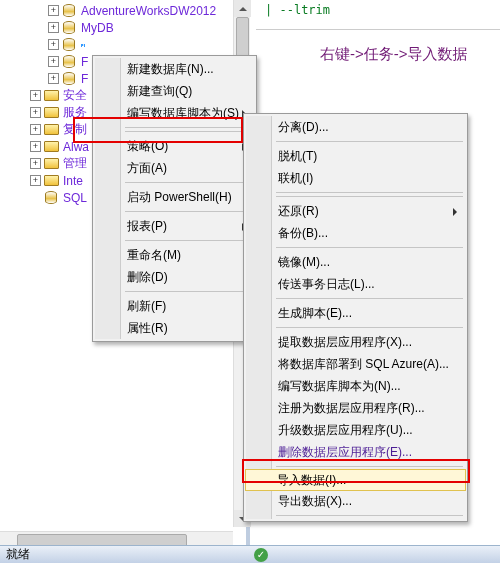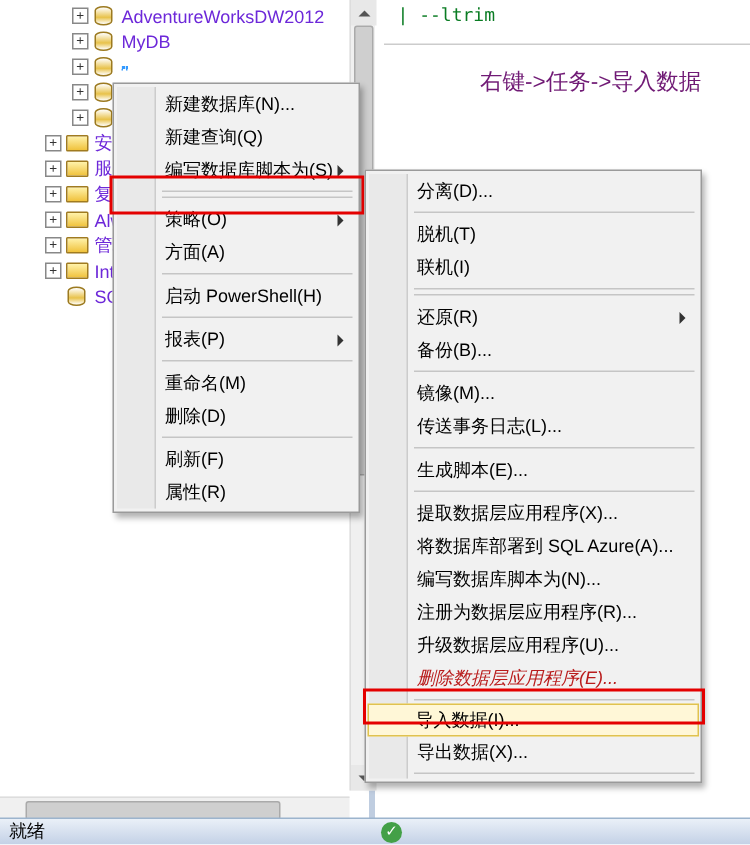--- a/index.html
+++ b/index.html
@@ -111,21 +111,21 @@
     right: 8px; top: 8px;
     border-left: 4px solid #333;
     border-top: 4px solid transparent;
     border-bottom: 4px solid transparent;
   }
   .menu-sep {
     height: 1px;
     margin: 3px 2px 3px 30px;
     border-top: 1px solid #c5c5c5;
   }
-  .menu-item.disabled { color: #b91c1c; font-style: italic; }
+  .menu-item.disabled { color: #4c1d95; }
   .menu-item.sel-highlight {
     background: #fff7d7;
     border: 1px solid #e0c24f;
     margin: -1px;
     height: 22px;
     padding-left: 31px;
     padding-right: 23px;
   }
   .redbox {
     position: absolute;
@@ -280,21 +280,21 @@
     <div class="scrollthumb" style="top:17px;height:300px"></div>
     <div class="scrollbtn down" style="bottom:0"></div>
   </div>
   <div style="position:absolute;left:0;bottom:0;height:17px;width:233px;background:#f0f0f0;border-top:1px solid #ddd">
     <div class="scrollthumb" style="top:2px;left:17px;width:170px;height:13px"></div>
   </div>
 </div>
 
 <div class="annotation">右键-&gt;任务-&gt;导入数据</div>
 
-<div class="menu" id="menu1" style="left:75px;top:55px;width:165px">
+<div class="menu" id="menu1" style="left:92px;top:55px;width:165px">
   <div class="gutter"></div>
 <div class="menu-item">新建数据库(N)...</div>
     <div class="menu-item">新建查询(Q)</div>
     <div class="menu-item hasarrow">编写数据库脚本为(S)</div>
     <div class="menu-sep"></div>
     <div class="menu-sep"></div>
     <div class="menu-item hasarrow">策略(O)</div>
     <div class="menu-item">方面(A)</div>
     <div class="menu-sep"></div>
     <div class="menu-item">启动 PowerShell(H)</div>

